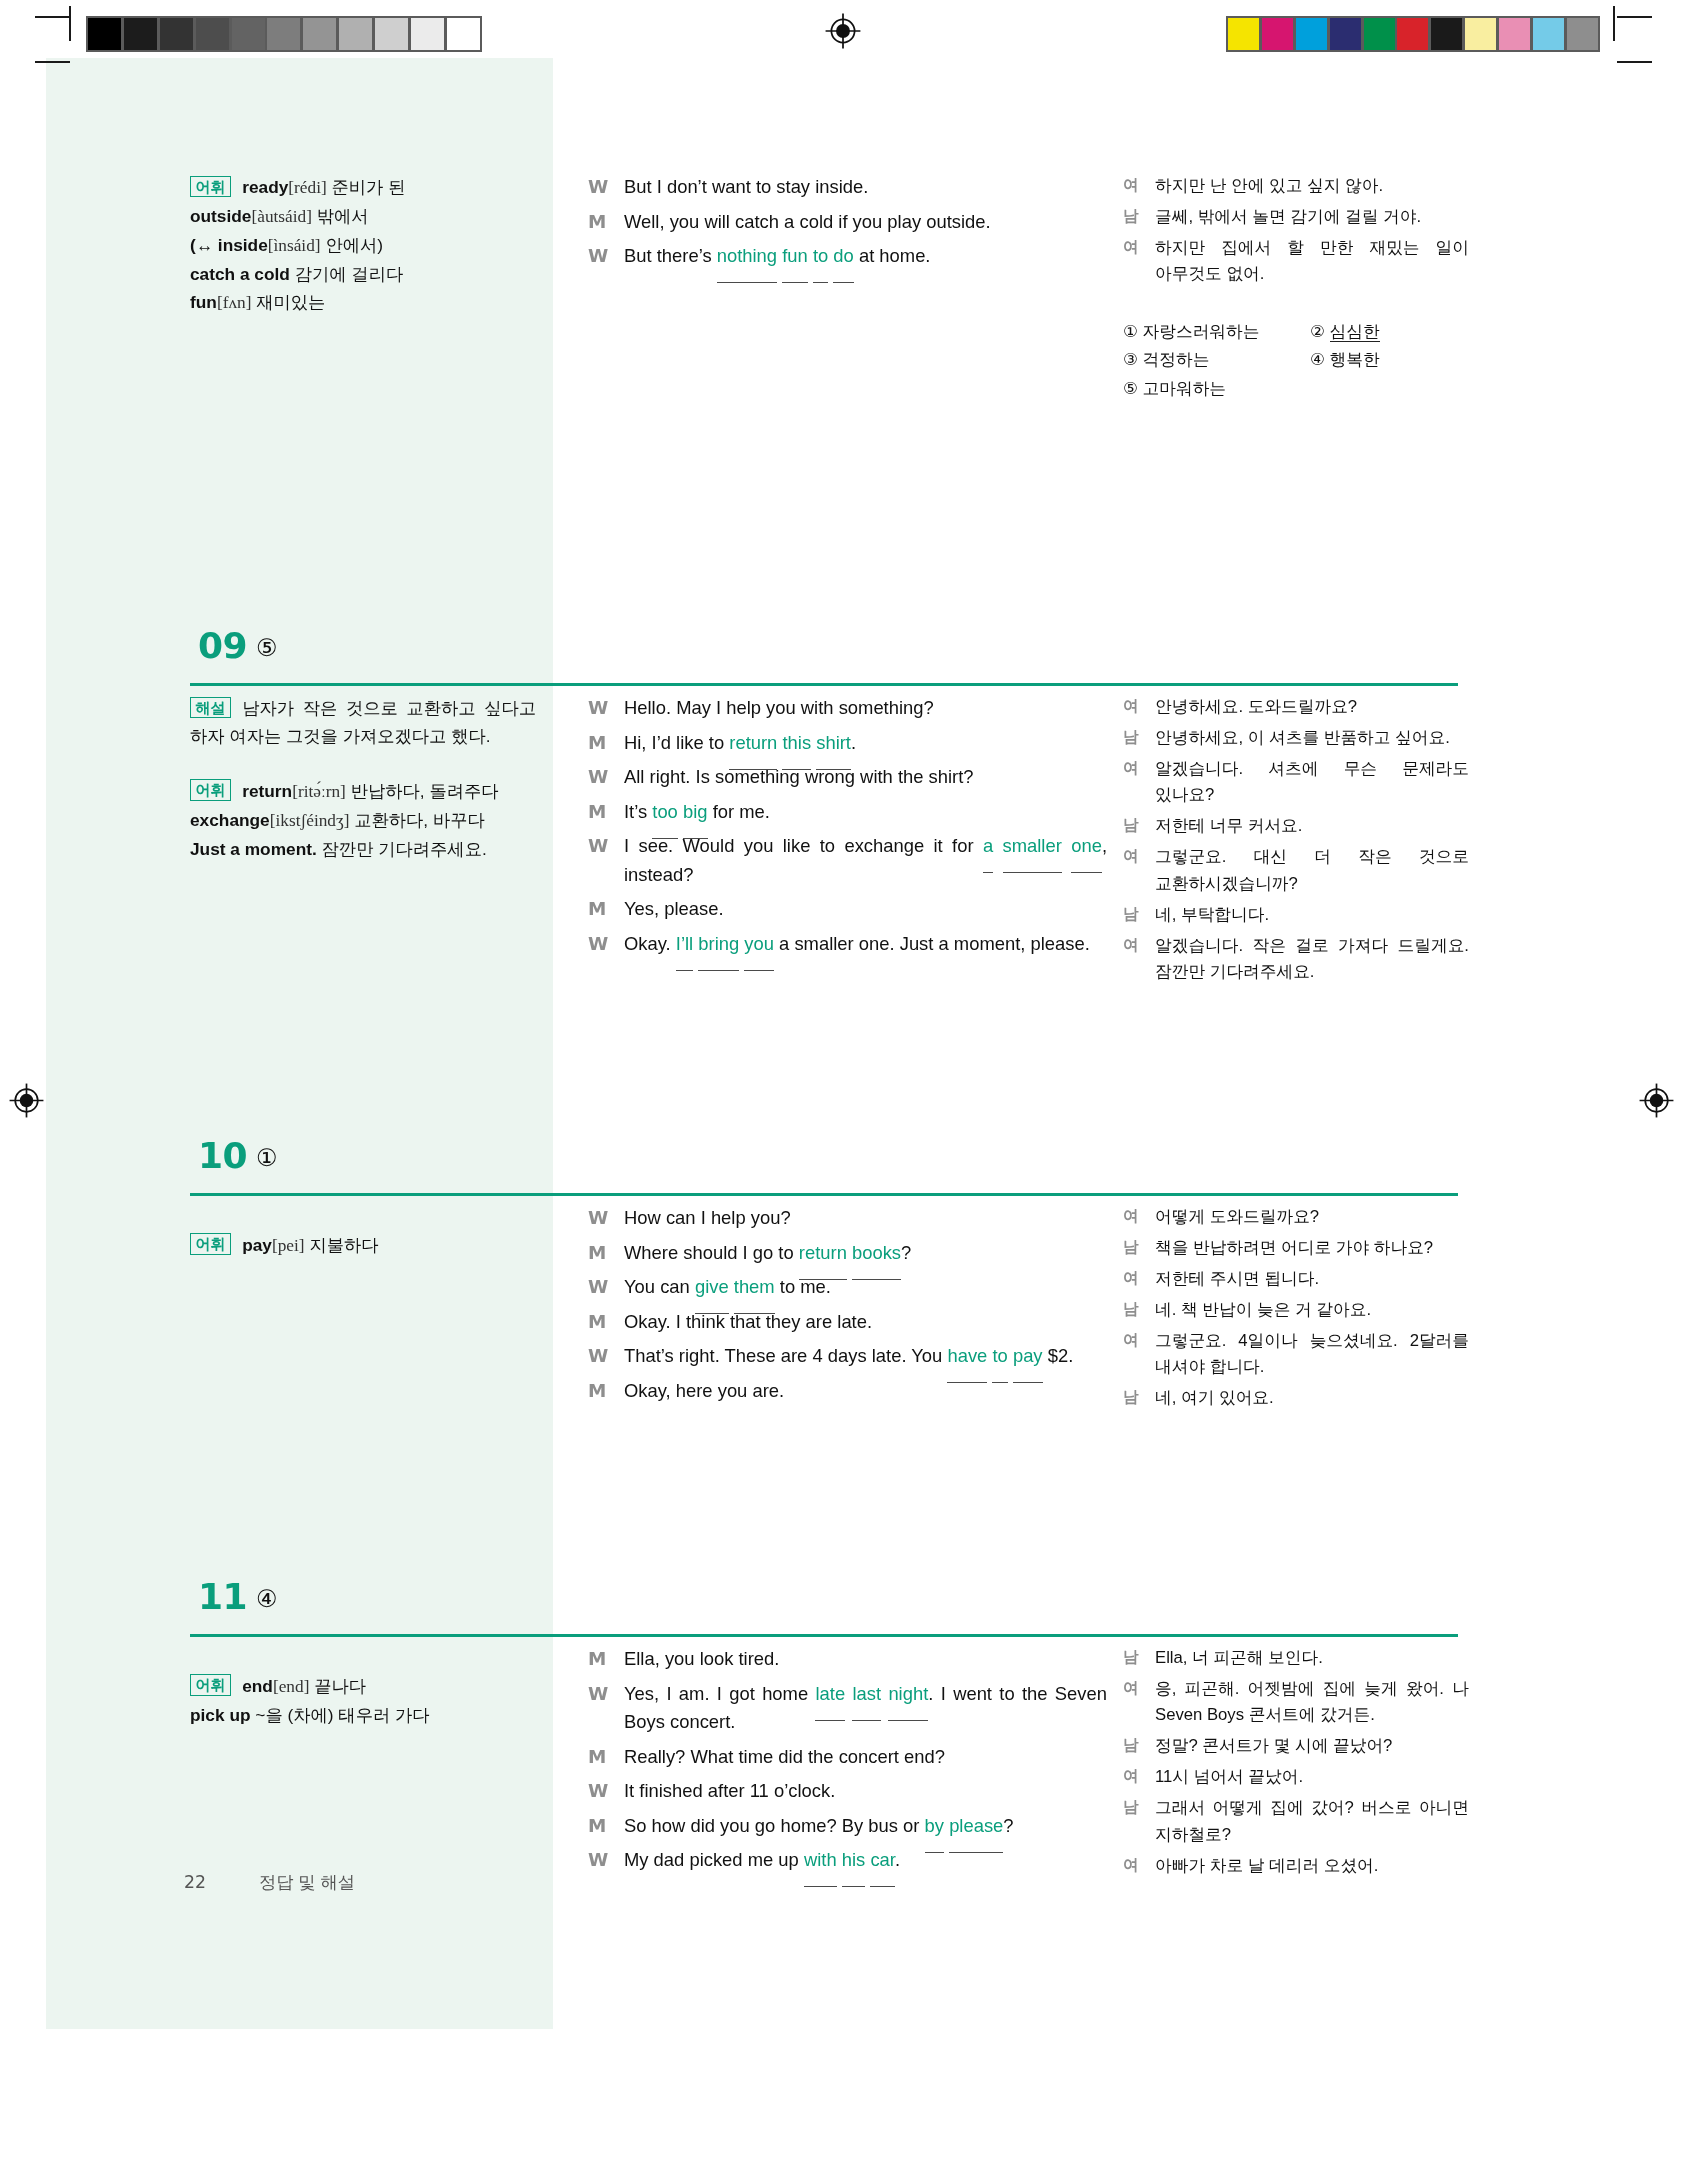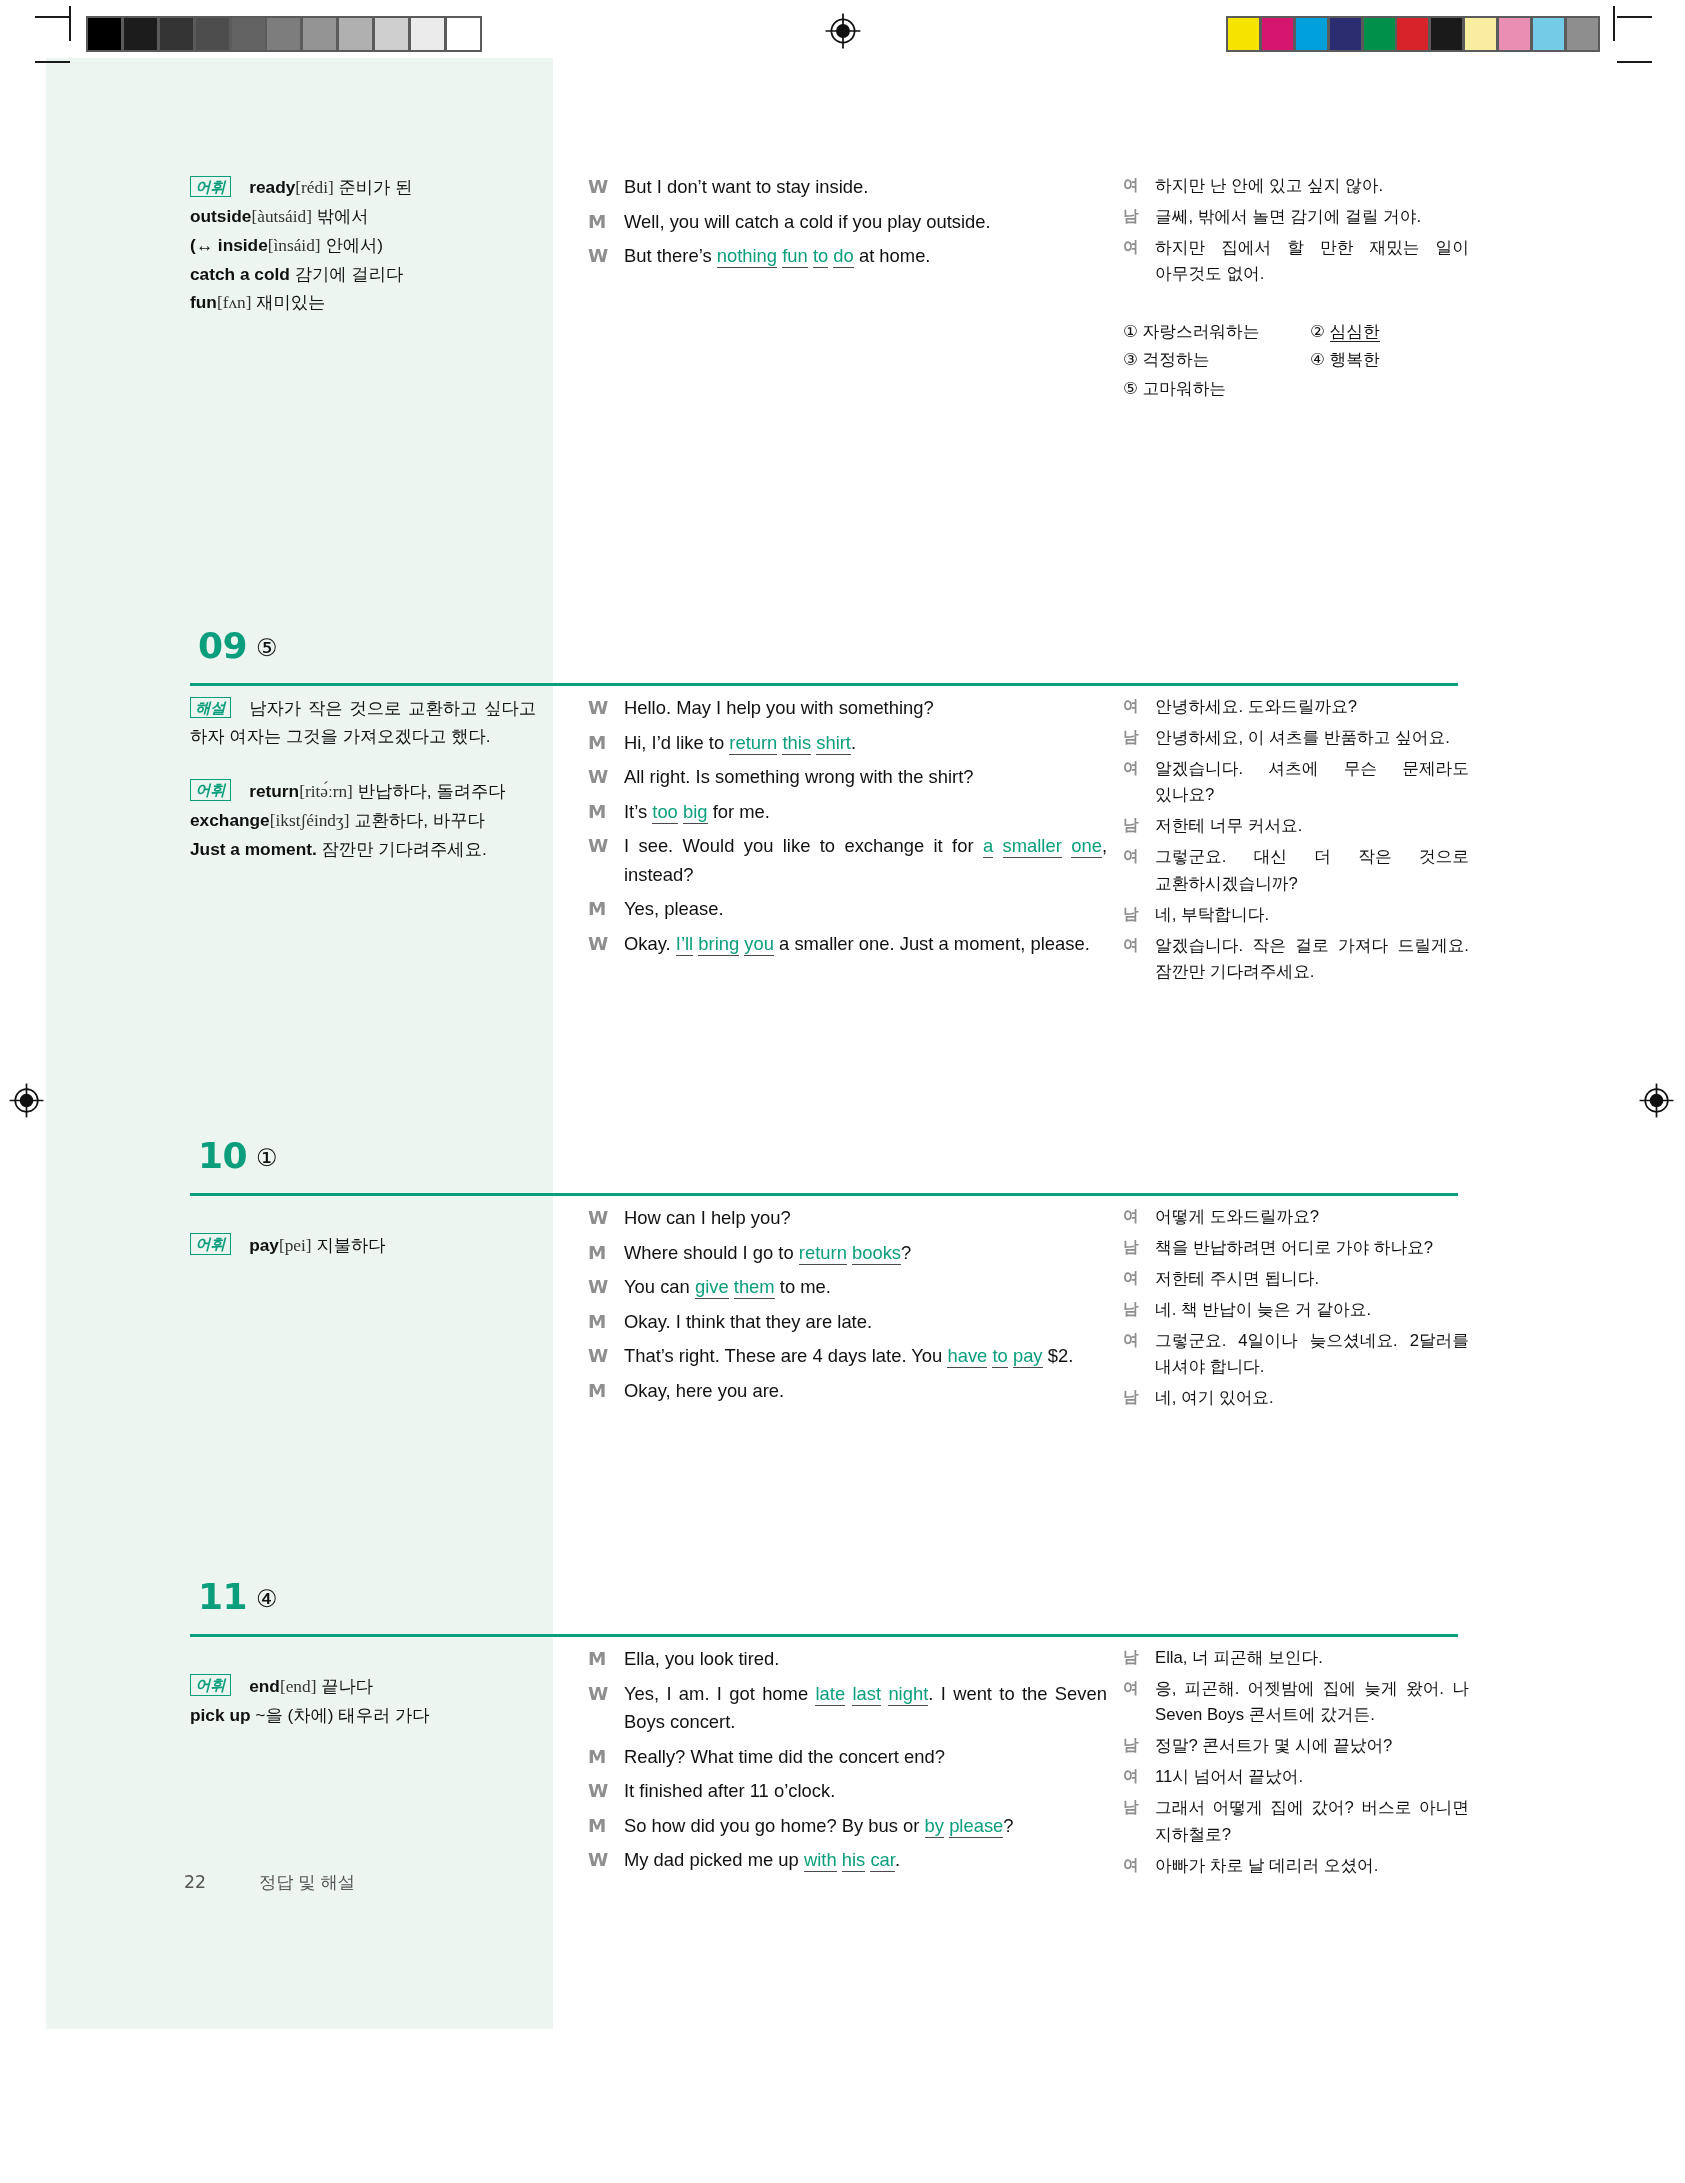--- a/index.html
+++ b/index.html
@@ -33,33 +33,33 @@
   .sec-ans{position:absolute;left:66px;top:5.8px;font-size:24px;color:#111;
      font-family:"DejaVu Sans",sans-serif;}
   .rule{position:absolute;left:0;top:55px;width:1268px;height:2.9px;background:#0a9e7c;}
   .cols{position:relative;}
   .col-left{position:absolute;left:0;top:0;width:346px;}
   .col-mid{position:absolute;left:398px;top:0;width:519px;}
   .col-right{position:absolute;left:933px;top:0;width:346px;}
   
   .badge{display:inline-block;border:1.2px solid #0a9e7c;color:#0a9e7c;
      font-size:15px;font-weight:bold;padding:1.2px 4.6px;line-height:1.15;
-     margin-right:18px;vertical-align:1.2px;white-space:nowrap;font-style:italic;}
+     margin-right:11px;vertical-align:1.2px;white-space:nowrap;}
   .blk{font-size:17.3px;line-height:1.62;color:#111;margin-bottom:7px;
        text-align:justify;word-break:keep-all;}
   .blk.gap{margin-top:26.5px;}
   .en-b{font-weight:bold;}
   .ipa{font-family:"Liberation Serif","DejaVu Serif",serif;color:#333;}
   
   .line{position:relative;padding-left:36px;font-size:18.4px;line-height:1.56;
         margin-bottom:5.8px;text-align:justify;}
   .spk{position:absolute;left:0;top:0;font-weight:bold;color:#8e8e8e;font-size:18.4px;
        font-family:"DejaVu Sans",sans-serif;}
   .hl{color:#0a9e7c;}
-  .hl u{text-decoration:none;border-bottom:1.7px solid #4a4a4a;padding-bottom:1px;}
+  .hl u{text-decoration:none;border-bottom:1.7px solid #4a4a4a;padding-bottom:16px;}
   
   .kline{position:relative;padding-left:32px;font-size:16.7px;line-height:1.58;
          margin-bottom:4.6px;text-align:justify;word-break:keep-all;}
   .kspk{position:absolute;left:0;top:0;font-weight:bold;color:#8e8e8e;font-size:15.6px;}
   
   .choices{margin-top:30px;font-size:16.7px;line-height:1.72;}
   .chrow{display:flex;gap:28px;}
   .ch{width:173px;}
   .ch .ul{border-bottom:1.2px solid #222;}
   

